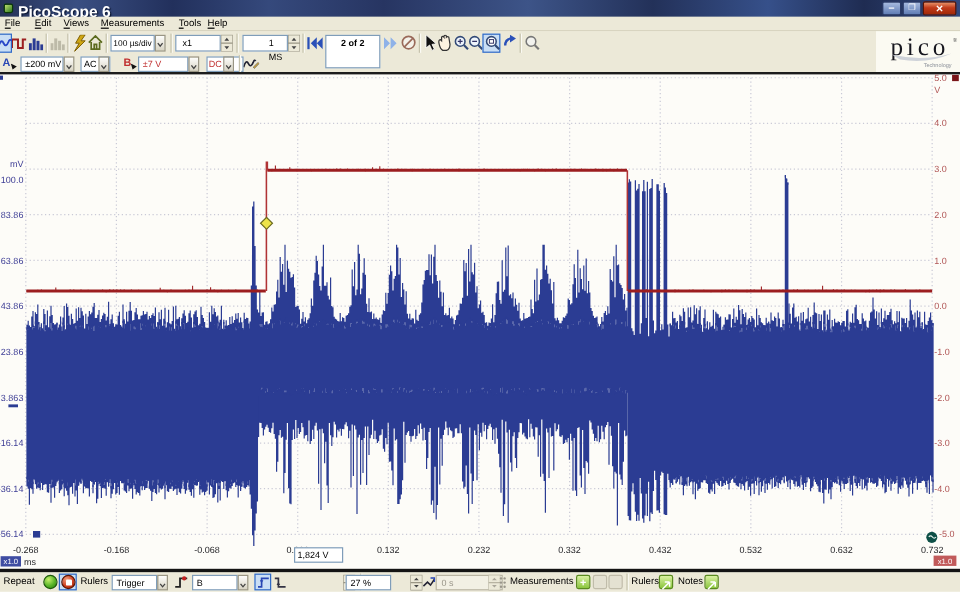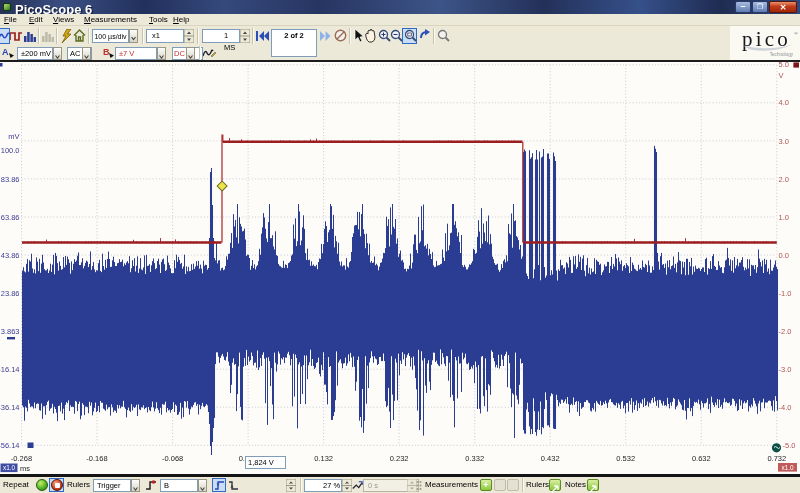--- a/index.html
+++ b/index.html
@@ -247,21 +247,21 @@
     <path d="M1 2 H4 V9 H10" fill="none" stroke="#334" stroke-width="1.4"></path>
     <path d="M4 5 L2.5 7.5 L5.5 7.5 Z" fill="#334"></path>
   </svg>
 <div class="a white" style="left:245px;top:456px;width:41px;height:13px;font-size:7.5px;line-height:11px;padding-left:2px">1,824 V</div>
 <svg class="a" style="left:286px;top:479px" width="10" height="13" viewBox="0 0 10 13">
     <rect x="0" y="0" width="10" height="13" fill="#ece9d8" stroke="#9a9685"></rect>
     <line x1="0" y1="6.5" x2="10" y2="6.5" stroke="#9a9685"></line>
     <path d="M3 4.5 L5 2.5 L7 4.5 Z M3 8.5 L7 8.5 L5 10.5 Z" fill="#444"></path>
   </svg>
 <div class="sep" style="left:300px;top:478px;height:14px"></div>
-<div class="a white" style="left:304px;top:479px;width:38px;height:13px;font-size:7.5px;line-height:11px;padding-left:18px">27 %</div>
+<div class="a white" style="left:288px;top:479px;width:38px;height:13px;font-size:7.5px;line-height:11px;padding-left:3px">27 %</div>
 <svg class="a" style="left:342px;top:479px" width="10" height="13" viewBox="0 0 10 13">
     <rect x="0" y="0" width="10" height="13" fill="#ece9d8" stroke="#9a9685"></rect>
     <line x1="0" y1="6.5" x2="10" y2="6.5" stroke="#9a9685"></line>
     <path d="M3 4.5 L5 2.5 L7 4.5 Z M3 8.5 L7 8.5 L5 10.5 Z" fill="#444"></path>
   </svg>
 <svg class="a" style="left:352px;top:479px" width="11" height="13" viewBox="0 0 13 13">
     <path d="M1 10 L5 6 L8 9 L12 3" fill="none" stroke="#223" stroke-width="1.5"></path>
     <path d="M12 6 L12 2 L8 2" fill="none" stroke="#2846b4" stroke-width="1.3"></path>
   </svg>
 <div class="a" style="left:363px;top:479px;width:56px;height:13px;background:#f2f0e4;border:1px solid #b8b4a2;font-size:7.5px;line-height:11px;padding-left:4px;color:#9a968a">0 s</div>

